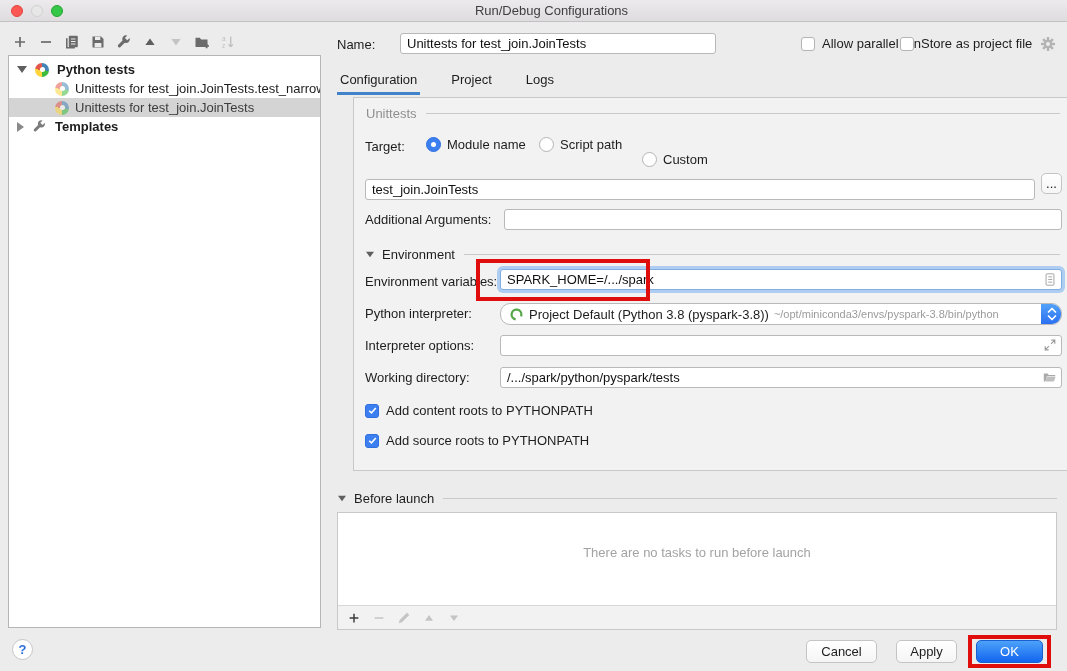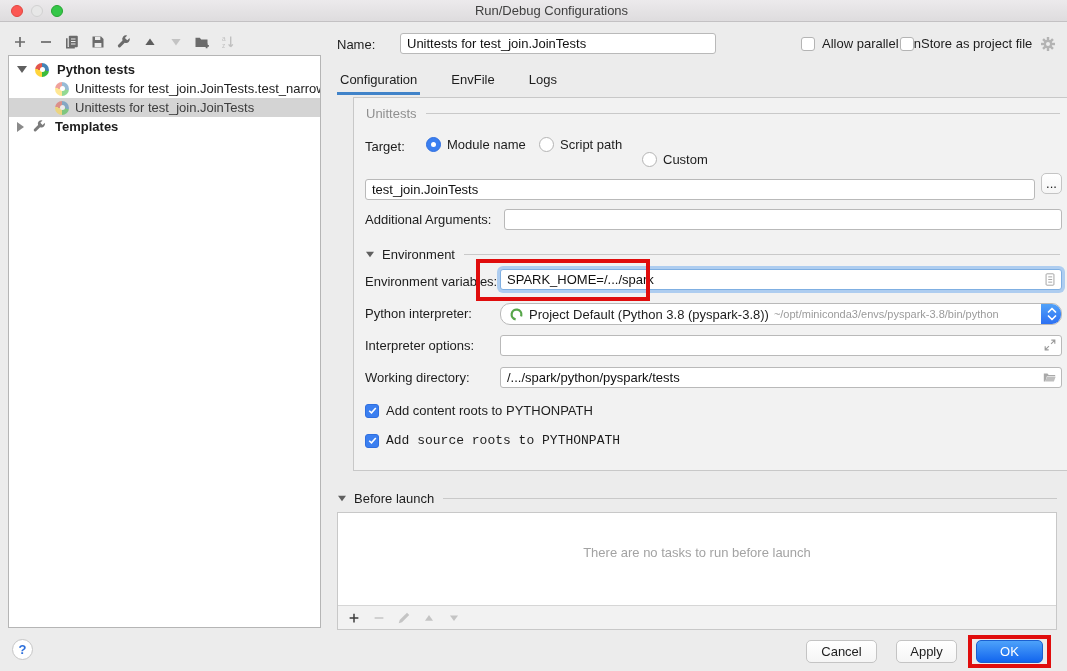--- a/index.html
+++ b/index.html
@@ -195,21 +195,21 @@
           <rect x="1" y="6.8" width="14" height="2.4"></rect>
           <rect x="6.8" y="1" width="2.4" height="14" transform="rotate(45 8 8)"></rect>
           <rect x="6.8" y="1" width="2.4" height="14" transform="rotate(-45 8 8)"></rect>
           <circle cx="8" cy="8" r="4.2"></circle>
         </g>
         <circle cx="8" cy="8" r="2" fill="#ececec"></circle>
       </svg></span>
 
   <div class="tabs">
     <div class="tab active">Configuration</div>
-    <div class="tab">EnvFile</div>
+    <div class="tab">Project</div>
     <div class="tab">Logs</div>
   </div>
 
   <div class="panel">
     <div class="caprow" style="left:12px; top:8px; right:12px;">
       <span class="cap-label">Unittests</span>
       <span class="rule"></span>
     </div>
 
     <span class="lbl" style="position:absolute; left:11px; top:41px;">Target:</span>
@@ -282,21 +282,21 @@
     </div>
 
     <div class="cbrow" style="position:absolute; left:11px; top:305px;">
       <span class="cb checked">
         <svg width="11" height="11" viewBox="0 0 14 14">
             <path d="M2.8 7.3 5.7 10 11.2 3.8" stroke="#fff" stroke-width="2" fill="none"></path>
           </svg>
         </span>
       <span>Add content roots to PYTHONPATH</span>
     </div>
-    <div class="cbrow" style="position:absolute; left:11px; top:335px;font-family:Liberation Mono, monospace;">
+    <div class="cbrow" style="position:absolute; left:11px; top:335px;">
       <span class="cb checked">
         <svg width="11" height="11" viewBox="0 0 14 14">
             <path d="M2.8 7.3 5.7 10 11.2 3.8" stroke="#fff" stroke-width="2" fill="none"></path>
           </svg>
         </span>
       <span>Add source roots to PYTHONPATH</span>
     </div>
   </div>
 
   <div class="caprow" style="position:absolute; left:337px; top:491px; width:720px;">

